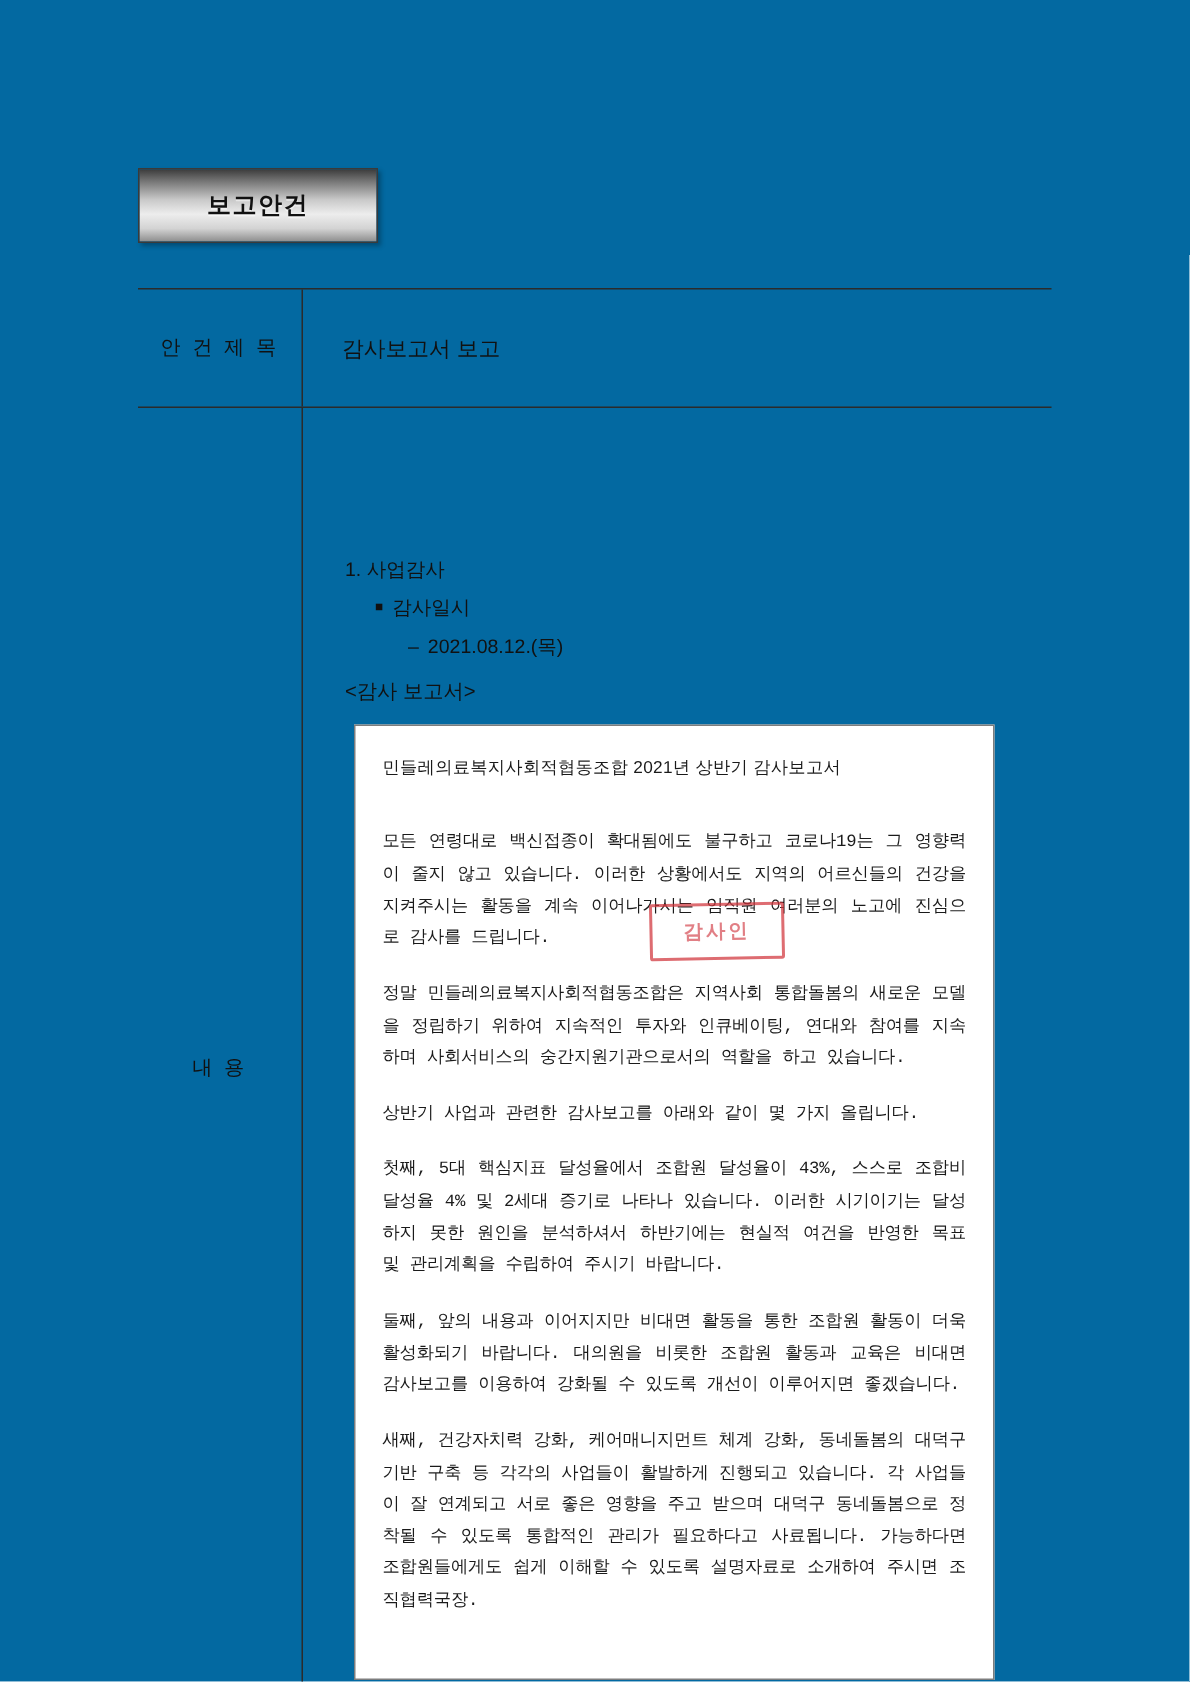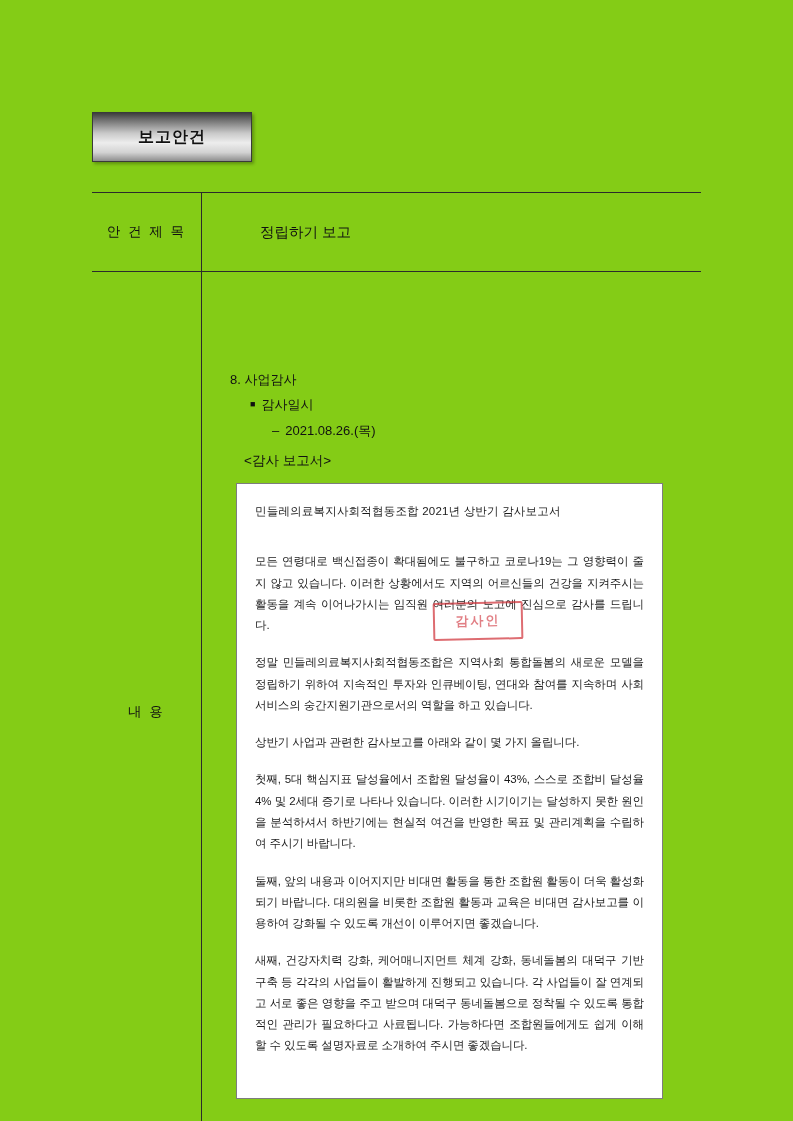--- a/index.html
+++ b/index.html
@@ -11,21 +11,21 @@
     width: 793px;
     height: 1121px;
     position: relative;
     font-family: "Liberation Sans", sans-serif;
     color: #1a1a1a;
     overflow: hidden;
   }
   .page {
     position: absolute;
     inset: 0;
-    background: #84cc16;
+    background: #0369a1;
   }
   
   .badge {
     position: absolute;
     left: 92px;
     top: 112px;
     width: 158px;
     height: 48px;
     border: 1px solid #3a3a3a;
     background: linear-gradient(to bottom, #3d3d3d 0%, #6e6e6e 14%, #c9c9c9 42%, #ededed 62%, #d3d3d3 82%, #8e8e8e 100%);
@@ -51,21 +51,20 @@
     border-bottom: 1.4px solid #2b2b2b;
     box-sizing: border-box;
   }
   .row {
     display: flex;
     align-items: stretch;
   }
   .row.title-row {
     border-bottom: 1.2px solid #2b2b2b;
     height: 78px;
-    gap: 32px;
   }
   .cell-label {
     width: 110px;
     min-width: 110px;
     display: flex;
     align-items: center;
     justify-content: center;
     font-size: 13.5px;
     letter-spacing: 2px;
     color: #111;
@@ -112,21 +111,21 @@
     content: "\25A0";
     font-size: 9px;
     vertical-align: 2px;
     margin-right: 6px;
   }
   .o-dash::before {
     content: "\2013";
     margin-right: 6px;
   }
   .report-heading {
-    margin-left: 16px;
+    margin-left: 2px;
     margin-top: 5px;
     font-size: 13.5px;
     color: #111;
   }
   
   .report-box {
     margin-top: 9px;
     margin-left: 8px;
     width: 427px;
     border: 1px solid #7d7d7d;
@@ -141,20 +140,21 @@
     letter-spacing: 0.2px;
     margin-bottom: 32px;
   }
   .report-box p {
     margin: 16px 0 15px 0;
     font-size: 11.5px;
     line-height: 1.85;
     text-align: justify;
     color: #1a1a1a;
     letter-spacing: -0.1px;
+    font-family: Liberation Mono, monospace;
   }
   .report-box p:last-child {
     margin-bottom: 0;
   }
   
   .seal {
     position: absolute;
     left: 196px;
     top: 118px;
     width: 86px;
@@ -182,43 +182,43 @@
 <div class="page">
 
   <div class="badge">
     <span>보고안건</span>
   </div>
 
   <div class="doc-table">
 
     <div class="row title-row">
       <div class="cell-label">안 건 제 목</div>
-      <div class="cell-value">정립하기 보고</div>
+      <div class="cell-value">감사보고서 보고</div>
     </div>
 
     <div class="row body-row">
       <div class="cell-label body-label">내   용</div>
       <div class="cell-body">
 
         <div class="outline">
-          <div class="o-1">8. 사업감사</div>
+          <div class="o-1">1. 사업감사</div>
           <div class="o-2 o-bullet">감사일시</div>
-          <div class="o-3 o-dash">2021.08.26.(목)</div>
+          <div class="o-3 o-dash">2021.08.12.(목)</div>
           <div class="report-heading">&lt;감사 보고서&gt;</div>
         </div>
 
         <div class="report-box">
           <div class="report-title">민들레의료복지사회적협동조합 2021년 상반기 감사보고서</div>
 
           <p>모든 연령대로 백신접종이 확대됨에도 불구하고 코로나19는 그 영향력이 줄지 않고 있습니다. 이러한 상황에서도 지역의 어르신들의 건강을 지켜주시는 활동을 계속 이어나가시는 임직원 여러분의 노고에 진심으로 감사를 드립니다.</p>
           <p>정말 민들레의료복지사회적협동조합은 지역사회 통합돌봄의 새로운 모델을 정립하기 위하여 지속적인 투자와 인큐베이팅, 연대와 참여를 지속하며 사회서비스의 숭간지원기관으로서의 역할을 하고 있습니다.</p>
           <p>상반기 사업과 관련한 감사보고를 아래와 같이 몇 가지 올립니다.</p>
           <p>첫째, 5대 핵심지표 달성율에서 조합원 달성율이 43%, 스스로 조합비 달성율 4% 및 2세대 증기로 나타나 있습니다. 이러한 시기이기는 달성하지 못한 원인을 분석하셔서 하반기에는 현실적 여건을 반영한 목표 및 관리계획을 수립하여 주시기 바랍니다.</p>
           <p>둘째, 앞의 내용과 이어지지만 비대면 활동을 통한 조합원 활동이 더욱 활성화되기 바랍니다. 대의원을 비롯한 조합원 활동과 교육은 비대면 감사보고를 이용하여 강화될 수 있도록 개선이 이루어지면 좋겠습니다.</p>
-          <p>새째, 건강자치력 강화, 케어매니지먼트 체계 강화, 동네돌봄의 대덕구 기반 구축 등 각각의 사업들이 활발하게 진행되고 있습니다. 각 사업들이 잘 연계되고 서로 좋은 영향을 주고 받으며 대덕구 동네돌봄으로 정착될 수 있도록 통합적인 관리가 필요하다고 사료됩니다. 가능하다면 조합원들에게도 쉽게 이해할 수 있도록 설명자료로 소개하여 주시면 좋겠습니다.</p>
+          <p>새째, 건강자치력 강화, 케어매니지먼트 체계 강화, 동네돌봄의 대덕구 기반 구축 등 각각의 사업들이 활발하게 진행되고 있습니다. 각 사업들이 잘 연계되고 서로 좋은 영향을 주고 받으며 대덕구 동네돌봄으로 정착될 수 있도록 통합적인 관리가 필요하다고 사료됩니다. 가능하다면 조합원들에게도 쉽게 이해할 수 있도록 설명자료로 소개하여 주시면 조직협력국장.</p>
 
           <div class="seal">
             <span>감사인</span>
           </div>
         </div>
 
       </div>
     </div>
 
   </div>

